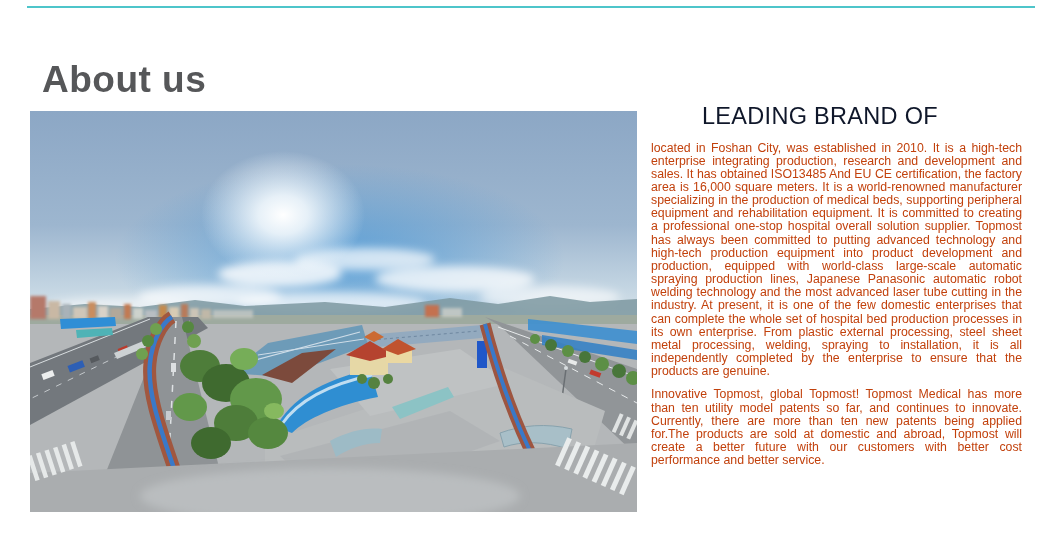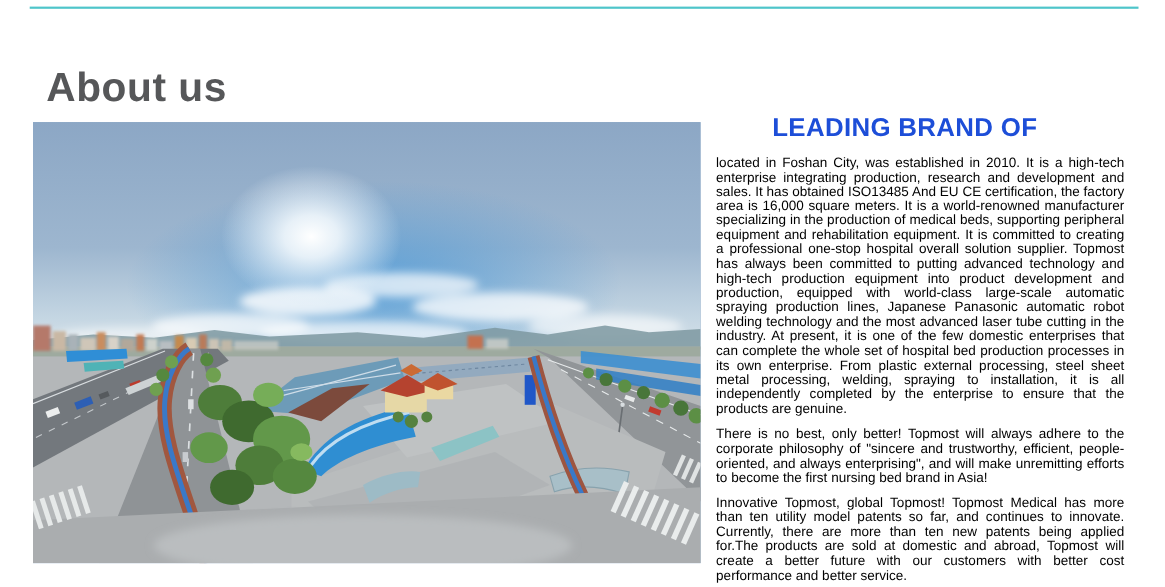--- a/index.html
+++ b/index.html
@@ -16,28 +16,28 @@
   .photo {
     position:absolute; left:30px; top:111px; width:607px; height:401px;
     overflow:hidden; background:#9db6cf;
   }
   .photo svg { display:block; width:607px; height:401px; }
 
   .rcol { position:absolute; left:651px; top:103px; width:371px; }
 
   .section-heading {
     margin:0 0 12px 0; padding-left:51px;
-    font-size:23.5px; line-height:1.13; font-weight:bold;
-    color:#1d4ed8; letter-spacing:0.3px;
+    font-size:23.5px; line-height:1.13; font-weight:normal;
+    color:#0f172a; letter-spacing:0.3px;
   }
 
   .rcol p {
     margin:0 0 10px 0;
     font-size:12.3px; line-height:13.15px;
-    color:#000000; text-align:justify;
+    color:#c2410c; text-align:justify;
   }
 </style>
 </head>
 <body>
 
 <div class="page">
 
   <div class="top-rule"></div>
 
   <h1 class="page-title">About us</h1>
@@ -228,17 +228,16 @@
         <rect x="600" y="306" width="4" height="20"></rect>
       </g>
     </svg>
   </div>
 
   <div class="rcol">
     <h2 class="section-heading">
       <span>LEADING BRAND OF</span><br>
     </h2>
     <p>located in Foshan City, was established in 2010.  It is a high-tech enterprise integrating production, research and development and sales. It has obtained ISO13485 And EU CE certification, the  factory area is 16,000 square meters. It is a world-renowned manufacturer specializing in the production of medical beds, supporting peripheral equipment and rehabilitation equipment. It is committed to creating a professional one-stop hospital overall solution supplier. Topmost has always been committed to putting advanced technology and high-tech production equipment into product development and production, equipped with world-class large-scale automatic spraying production lines, Japanese Panasonic automatic robot welding technology and the most advanced laser tube cutting in the industry. At present, it is one of the few domestic enterprises that can complete the whole set of hospital bed production processes in its own enterprise. From plastic external processing, steel sheet metal processing, welding, spraying to installation, it is all independently completed by the enterprise to ensure that the products are genuine.</p>
-    <p>There is no best, only better! Topmost will always adhere to the corporate philosophy of "sincere and trustworthy, efficient, people-oriented, and always enterprising", and will make unremitting efforts to become the first nursing bed brand in Asia!</p>
     <p>Innovative Topmost, global Topmost! Topmost Medical has more than ten utility model patents so far, and continues to innovate. Currently, there are more than ten new patents being applied for.The products are sold at domestic  and abroad, Topmost will create a better future with our customers with better cost performance and better service.</p>
   </div>
 
 </div>
 
 </body></html>

